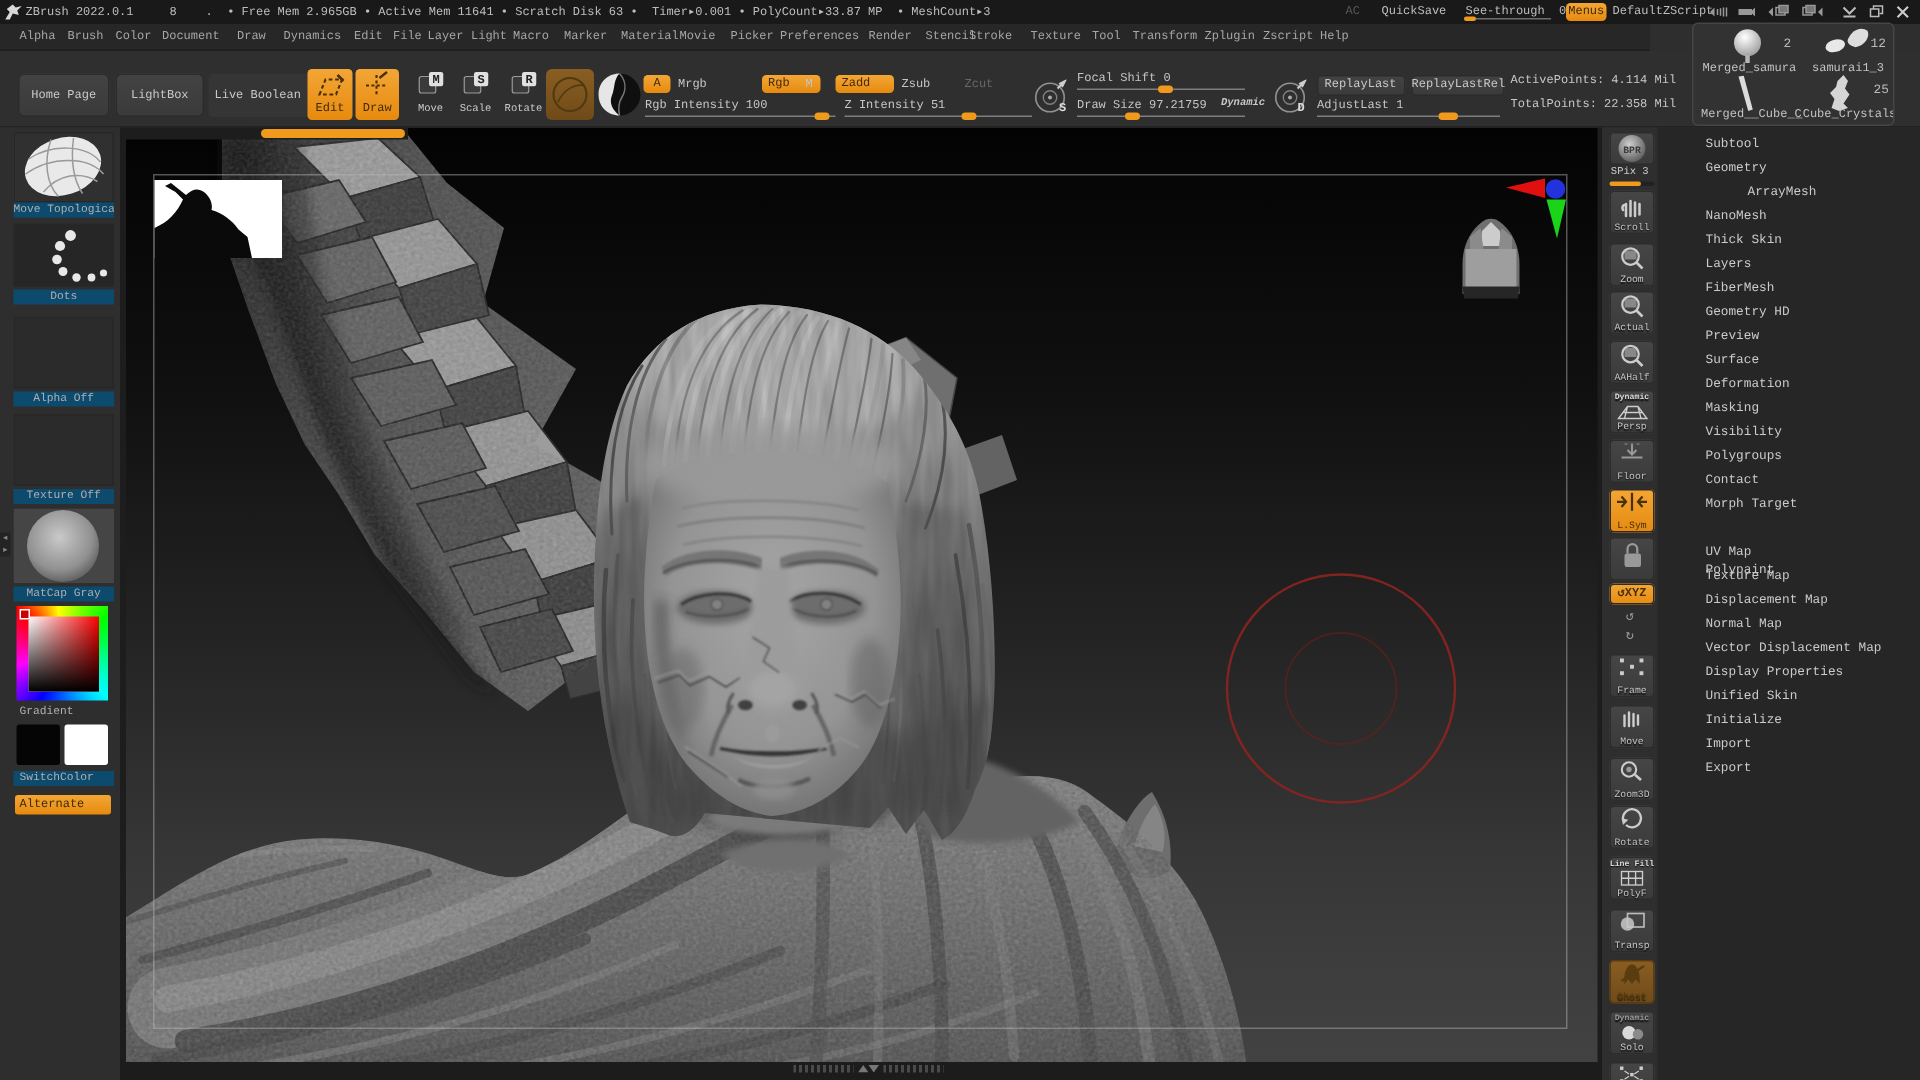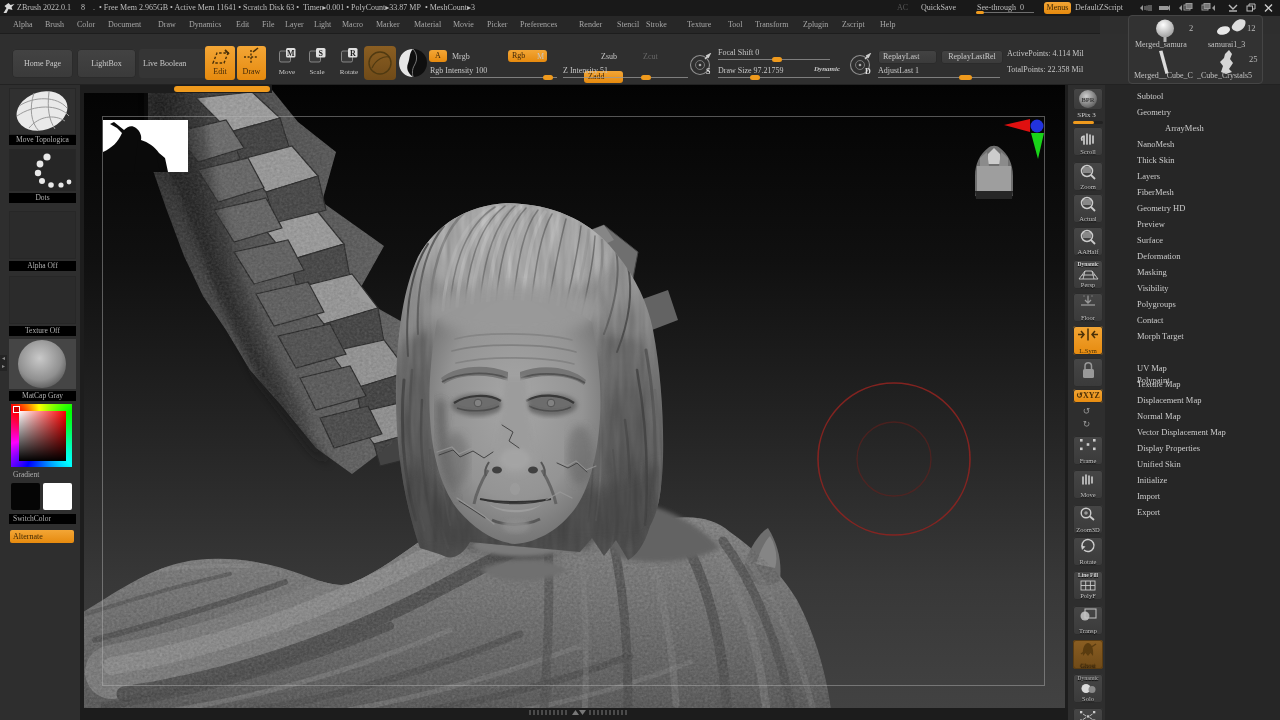--- a/index.html
+++ b/index.html
@@ -1,33 +1,33 @@
 <!DOCTYPE html>
 <html><head>
 <meta charset="utf-8">
 <style>
   * { margin:0; padding:0; box-sizing:border-box; }
   html,body { width:1280px; height:720px; overflow:hidden; background:#2d2d2d; }
-  #app { position:relative; width:1280px; height:720px; font-family:Liberation Serif, serif; background:#2e2e2e; overflow:hidden;padding-left:48px; }
+  #app { position:relative; width:1280px; height:720px; font-family:Liberation Mono, monospace; background:#2e2e2e; overflow:hidden;padding-left:48px; }
   .abs { position:absolute; }
   #titlebar { position:absolute; left:0; top:0; width:1280px; height:16px; background:#191919; color:#bebebe; font-size:8px; }
   #titlebar .t { position:absolute; top:3px; white-space:pre; }
   .orangebtn { background:linear-gradient(#f3a636,#e68a0e); color:#3f2906; border-radius:3px; text-align:center; }
   #menubar { position:absolute; left:0; top:16px; width:1100px; height:18px; background:#272727; border-bottom:1px solid #1d1d1d; }
   #menubar span { position:absolute; top:4px; font-size:8px; color:#a6a6a6; }
   #shelf { position:absolute; left:0; top:34px; width:1280px; height:51px; background:#2f2f2f; border-bottom:1px solid #222;}
   .shbtn { position:absolute; background:linear-gradient(#434343,#3a3a3a); border-radius:4px; color:#c9c9c9; font-size:8px; text-align:center; box-shadow:0 0 0 1px #2b2b2b inset; }
   .obtn { position:absolute; background:linear-gradient(#f3a636,#e68a0e); border-radius:3px; color:#42290a; font-size:8px; }
   .sh-label { position:absolute; font-size:8px; color:#c6c6c6; white-space:pre; }
   .sh-dim { color:#686868; }
   .slider-track { position:absolute; height:1px; background:#9a9a9a; opacity:.75; }
   .slider-handle { position:absolute; width:10px; height:5px; background:#ef9a1d; border-radius:2.5px; }
   #lefttray { position:absolute; left:0; top:85px; width:80px; height:635px; background:#2e2e2e; }
   .tile { position:absolute; left:9px; width:67px; background:#2c2c2c; box-shadow:0 0 0 1px #272727 inset; }
-  .tlabel { position:absolute; left:9px; width:67px; font-size:7.5px; color:#b0b0b0; text-align:center; background:#000000; height:10px; line-height:10px; overflow:hidden; white-space:nowrap; }
+  .tlabel { position:absolute; left:9px; width:67px; font-size:7.5px; color:#b0b0b0; text-align:center; background:#0c4a6e; height:10px; line-height:10px; overflow:hidden; white-space:nowrap; }
   #rightcol { position:absolute; left:1068px; top:85px; width:37px; height:635px; background:#2e2e2e; }
   .rbtn { position:absolute; left:5px; width:30px; height:29px; background:linear-gradient(#464646,#3a3a3a); border-radius:3px; box-shadow:0 0 0 1px #2c2c2c inset; }
   .rbtn .lab { position:absolute; left:0; bottom:1px; width:100%; text-align:center; font-size:6.5px; color:#c4c4c4; text-shadow:0 1px 1px #000; }
   .rbtn .top { position:absolute; left:0; top:1px; width:100%; text-align:center; font-size:5.5px; font-weight:bold; color:#dadada; text-shadow:0 1px 1px #000;}
   .rbtn.orange { background:linear-gradient(#f3a636,#e68a0e); }
   .rbtn.orange .lab { color:#46300a; text-shadow:none; }
   #rightpanel { position:absolute; left:1105px; top:85px; width:175px; height:635px; background:#262626; }
   #rightpanel div { position:absolute; left:32px; font-size:8.5px; color:#cbcbcb; white-space:nowrap; }
   #thumbpanel { position:absolute; left:1128px; top:15px; width:135px; height:69px; background:#323232; border:1px solid #454545; border-radius:4px; }
   #canvas { position:absolute; left:80px; top:85px; width:988px; height:623px; background:#111; overflow:hidden; }
@@ -426,21 +426,21 @@
     </div>
     <svg class="abs" style="left:398px;top:14px;" width="30" height="30" viewBox="0 0 30 30">
       <circle cx="15" cy="15" r="14" fill="#0f0f0f"></circle>
       <path d="M15,1 C7,1 1,7 1,15 C1,23 7,29 15,29 C10,25 8,20.5 10,15.5 C12,10.5 11,5 15,1 Z" fill="#e6e6e6"></path>
       <path d="M15,1 C19.5,6 19.5,12 16.5,17 C13.5,22 14.5,26.5 15,29" fill="none" stroke="#777" stroke-width="1"></path>
     </svg>
     <div class="obtn" style="left:429px;top:16px;width:18px;height:12px;line-height:12px;text-align:center;">A</div>
     <div class="sh-label" style="left:452px;top:18px;">Mrgb</div>
     <div class="obtn" style="left:492px;top:16px;width:39px;height:12px;line-height:12px;padding-left:4px;margin-left:16px;">Rgb</div>
     <div class="sh-label" style="left:537px;top:18px;">M</div>
-    <div class="obtn" style="left:584px;top:16px;width:39px;height:12px;line-height:12px;padding-left:4px;margin-top:21px;">Zadd</div>
+    <div class="obtn" style="left:557px;top:16px;width:39px;height:12px;line-height:12px;padding-left:4px;">Zadd</div>
     <div class="sh-label" style="left:601px;top:18px;">Zsub</div>
     <div class="sh-label sh-dim" style="left:643px;top:18px;">Zcut</div>
     <div class="sh-label" style="left:430px;top:32px;">Rgb Intensity 100</div>
     <div class="slider-track" style="left:430px;top:43px;width:127px;"></div>
     <div class="slider-handle" style="left:543px;top:41px;"></div>
     <div class="sh-label" style="left:563px;top:32px;">Z Intensity 51</div>
     <div class="slider-track" style="left:563px;top:43px;width:125px;"></div>
     <div class="slider-handle" style="left:641px;top:41px;"></div>
     <svg class="abs" style="left:688px;top:19px;" width="26" height="26" viewBox="0 0 26 26">
       <circle cx="12" cy="12" r="9.5" fill="none" stroke="#909090" stroke-width="1.1"></circle>

